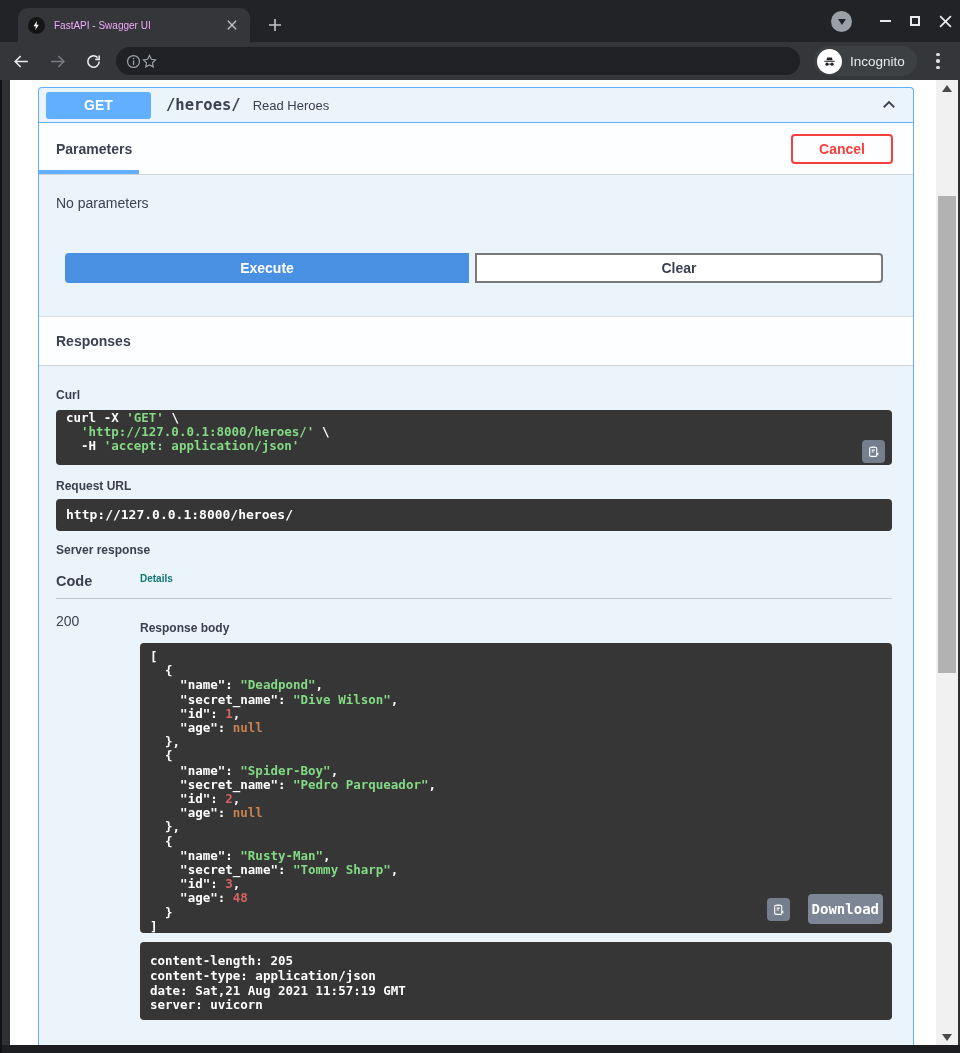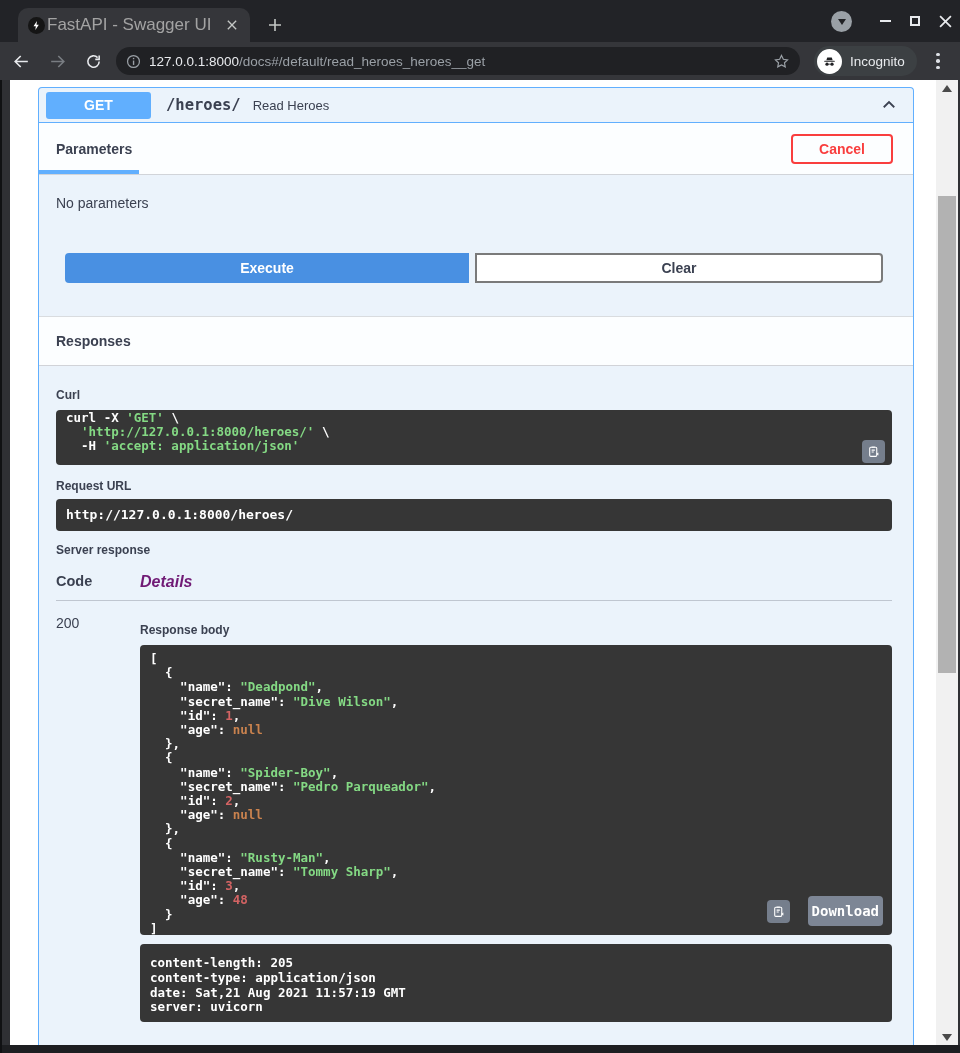--- a/index.html
+++ b/index.html
@@ -5,21 +5,21 @@
   * { margin:0; padding:0; box-sizing:border-box; }
   body { font-family:"Liberation Sans", sans-serif; background:#000; }
   .window { position:relative; width:960px; height:1053px; background:#202124; overflow:hidden; }
 
   
   .tabbar { position:absolute; left:0; top:0; width:960px; height:42px; background:#222327; }
   .tab { position:absolute; left:18px; top:8px; width:232px; height:34px; background:#35363a;
          border-radius:10px 10px 0 0; display:flex; align-items:center; padding:0 10px; }
   .favicon { width:17px; height:17px; border-radius:50%; background:#151515; display:flex;
              align-items:center; justify-content:center; flex:0 0 auto; }
-  .tab-title { color:#a3a3a3; font-size:17px; margin-left:2px; flex:1; white-space:nowrap;
+  .tab-title { color:#f0abfc; font-size:10px; margin-left:9px; flex:1; white-space:nowrap;
                overflow:hidden; }
   .tab-close { width:16px; height:16px; display:flex; align-items:center; justify-content:center; }
   .newtab { position:absolute; left:264px; top:14px; width:22px; height:22px; display:flex;
             align-items:center; justify-content:center; }
   .win-controls { position:absolute; right:0; top:0; height:42px; display:flex; align-items:center; }
   .tabsearch { width:21px; height:21px; border-radius:50%; background:#9aa0a6; display:flex;
                align-items:center; justify-content:center; margin-right:18px; }
   .caret-down { width:0; height:0; border-left:4.5px solid transparent; border-right:4.5px solid transparent;
                 border-top:6px solid #202124; margin-top:1px; }
   .winbtn { width:30px; height:30px; display:flex; align-items:center; justify-content:center; }
@@ -102,21 +102,21 @@
   .tok-null { color:#c9824e; }
 
   .curl-block { margin-top:8px; height:55px; padding:1px 10px; }
   .gap14 { margin-top:14px; }
   .url-block { margin-top:6px; height:32px; padding:8px 10px; font-size:13px; }
   .gap12 { margin-top:12px; }
 
   .sr-head { display:flex; margin-top:16px; padding-bottom:9px; border-bottom:1px solid rgba(59,65,81,.25); }
   .col-code { width:84px; }
   .code-h { font-size:14.5px; font-weight:bold; color:#3b4151; }
-  .details-h { font-size:16px; font-weight:bold; color:#701a75;font-style:italic; }
+  .details-h { font-size:10px; font-weight:bold; color:#0f766e; }
   .sr-row { display:flex; }
   .status-code { font-size:14px; color:#3b4151; padding-top:14px; }
   .col-details { flex:1; }
   .rb-label { margin-top:22px; }
   .body-block { margin-top:8px; height:290px; padding:7px 10px; }
   .block-actions { position:absolute; right:9px; bottom:9px; display:flex; align-items:center; gap:18px; }
   .copy-btn { width:23px; height:23px; background:#757e8c; border-radius:4px; display:flex;
               align-items:center; justify-content:center; border:none; }
   .curl-copy { position:absolute; right:7px; bottom:2px; }
   .download-btn { background:#7d8695; color:#fff; font-weight:bold; font-size:14px; border:none;
@@ -183,21 +183,20 @@
           <path d="M20 12 a8 8 0 1 1 -2.2-5.5"></path>
           <path d="M20 3.5 V9 h-5.5" fill="none"></path>
         </svg>
     </div>
     <div class="omnibox">
       <svg width="15" height="15" viewBox="0 0 24 24">
           <circle cx="12" cy="12" r="9.5" fill="none" stroke="#9aa0a6" stroke-width="2"></circle>
           <rect x="11" y="10.5" width="2.2" height="7" fill="#9aa0a6"></rect>
           <rect x="11" y="6.2" width="2.2" height="2.2" fill="#9aa0a6"></rect>
         </svg>
-      <span class="omni-text"><span class="url-host">127.0.0.1:8000</span><span class="url-path">/docs#/default/read_heroes_heroes__get</span></span>
       <svg width="17" height="17" viewBox="0 0 24 24">
           <path d="M12 3.5 l2.6 5.4 5.9.8 -4.3 4.1 1.05 5.8 -5.25-2.85 -5.25 2.85 1.05-5.8 -4.3-4.1 5.9-.8 z" fill="none" stroke="#9aa0a6" stroke-width="1.7"></path>
         </svg>
     </div>
     <div class="incognito-badge">
       <span class="incog-circle">
         <svg width="15" height="15" viewBox="0 0 24 24" fill="#202124">
             <path d="M12 5.5 c-1.9 0 -3.6.25 -3.6.25 L7 10 h10 l-1.4-4.25 S13.9 5.5 12 5.5 z"></path>
             <rect x="3.5" y="10.6" width="17" height="1.7" rx=".85"></rect>
             <circle cx="8" cy="16.2" r="2.6"></circle>

